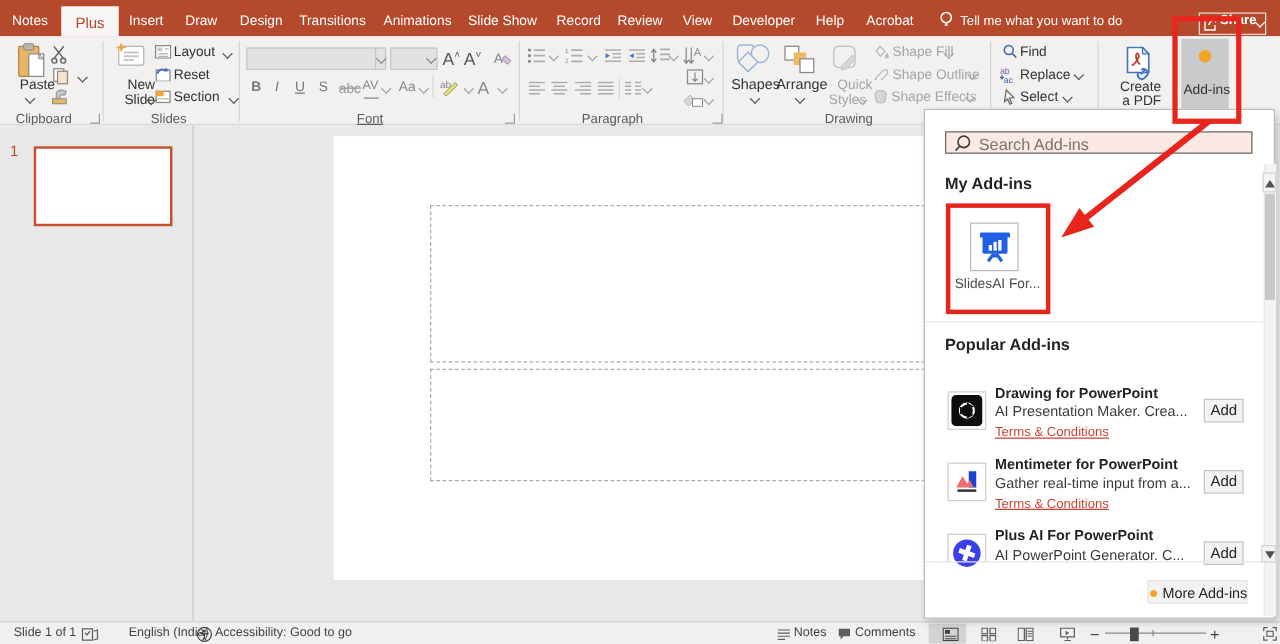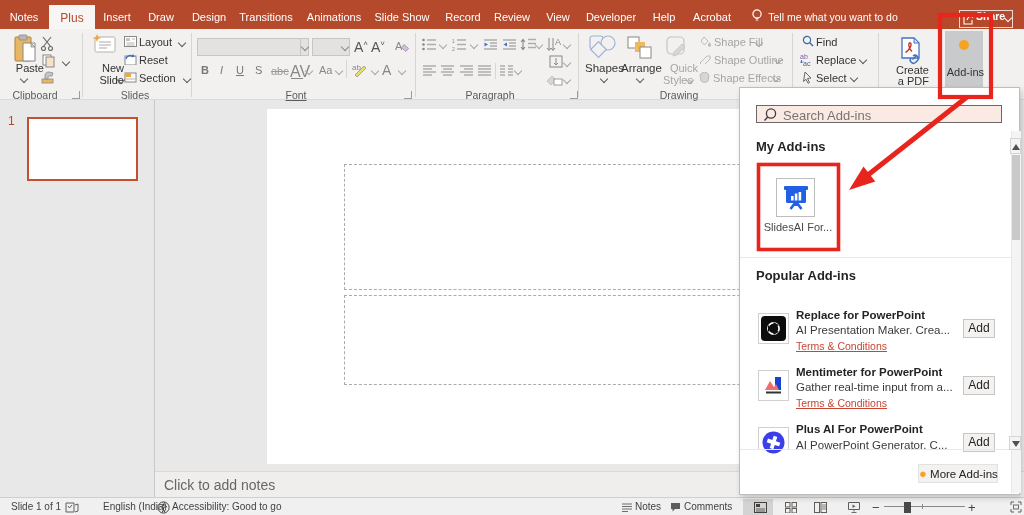--- a/index.html
+++ b/index.html
@@ -176,21 +176,21 @@
     <div class="btxt" style="left:371px;top:10px;font-size:14px;color:#555;">A<sup style="font-size:8px;">˅</sup></div>
     <svg class="abs" style="left:395px;top:11px;" width="14" height="13" viewBox="0 0 14 13">
       <text x="0" y="10" font-size="11" fill="#8A8886" font-family="Liberation Sans">A</text>
       <rect x="7" y="6" width="6" height="4" fill="#D8B9E8" stroke="#8A8886" stroke-width="0.6" transform="rotate(40 10 8)"></rect>
     </svg>
     <div class="btxt" style="left:201px;top:35px;font-weight:bold;color:#777;">B</div>
     <div class="btxt" style="left:220px;top:35px;font-style:italic;color:#777;">I</div>
     <div class="btxt" style="left:236px;top:35px;text-decoration:underline;color:#777;">U</div>
     <div class="btxt" style="left:255px;top:35px;color:#777;">S</div>
     <div class="btxt" style="left:271px;top:36px;text-decoration:line-through;color:#999;font-size:11px;">abc</div>
-    <div class="btxt" style="left:290px;top:34px;color:#888;font-size:16px;">AV</div>
+    <div class="btxt" style="left:290px;top:34px;color:#888;font-size:10px;">AV</div>
     <div class="abs" style="left:291px;top:45px;width:12px;height:4px;border-bottom:1px solid #888;"></div>
     <div class="chev chevg" style="left:306px;top:39px;"></div>
     <div class="btxt" style="left:319px;top:35px;color:#888;">Aa</div>
     <div class="chev chevg" style="left:336px;top:39px;"></div>
     <div class="abs" style="left:346px;top:31px;width:1px;height:18px;background:#D8D6D4;"></div>
     <svg class="abs" style="left:352px;top:33px;" width="17" height="15" viewBox="0 0 17 15">
       <text x="0" y="8" font-size="8" fill="#888" font-family="Liberation Sans">ab</text>
       <path d="M3 13 l9-9 2 2 -9 9 z" fill="#E8E066" stroke="#888" stroke-width="0.7"></path>
     </svg>
     <div class="chev chevg" style="left:372px;top:39px;"></div>
@@ -336,23 +336,20 @@
   <div id="thumbs">
     <div class="abs" style="left:8px;top:14px;font-size:12px;color:#B5492C;">1</div>
     <div id="thumb1"></div>
   </div>
 
   <div id="slide">
     <div class="ph" style="left:77px;top:55px;width:476px;height:126px;"></div>
     <div class="ph" style="left:77px;top:186px;width:476px;height:90px;"></div>
   </div>
 
-  <div id="notesbar">
-      <span>Click to add notes</span>
-    </div>
 
   <div id="statusbar">
     <span class="sbt" style="left:11px;">Slide 1 of 1</span>
     <svg class="abs" style="left:65px;top:4px;" width="14" height="11" viewBox="0 0 14 11">
       <path d="M1 1 h8 v9 h-8 z" fill="none" stroke="#605E5C"></path>
       <path d="M10 3 l3-1 v7 l-3 1" fill="none" stroke="#605E5C"></path>
       <path d="M3 4 l1.5 2 2.5-3" fill="none" stroke="#605E5C"></path>
     </svg>
     <span class="sbt" style="left:91px;padding-left:12px;">English (India)</span>
     <svg class="abs" style="left:157px;top:3px;" width="13" height="13" viewBox="0 0 13 13">
@@ -429,21 +426,21 @@
     <div class="pdiv" style="top:169px;"></div>
     <div class="h1" style="left:16px;top:180px;">Popular Add-ins</div>
 
     <div class="ibox" style="top:225px;">
       <svg class="abs" style="left:2px;top:2px;" width="25" height="25" viewBox="0 0 25 25">
         <rect x="0" y="0" width="25" height="25" rx="4" fill="#0D0D0D"></rect>
         <circle cx="12.5" cy="12.5" r="5.6" fill="none" stroke="#fff" stroke-width="1.7"></circle>
         <path d="M12.5 6.9 L17.3 9.6 M17.3 15.4 L12.5 18.1 M7.7 9.6 L7.7 15.4" stroke="#0D0D0D" stroke-width="1.4"></path>
       </svg>
     </div>
-    <div class="ittl" style="top:221px;">Replace for PowerPoint</div>
+    <div class="ittl" style="top:221px;">Drawing for PowerPoint</div>
     <div class="idesc" style="top:236px;">AI Presentation Maker. Crea...</div>
     <div class="iterms" style="top:252px;">Terms &amp; Conditions</div>
     <div class="addbtn" style="top:231px;">Add</div>
 
     <div class="ibox" style="top:282px;">
       <svg class="abs" style="left:3px;top:3px;" width="23" height="23" viewBox="0 0 23 23">
         <rect x="13" y="3" width="6" height="13" fill="#1A43D2"></rect>
         <path d="M3 16 l5-9 4 6 2-3 3 6 z" fill="#EE6D6D"></path>
         <rect x="4" y="17.5" width="15" height="2" fill="#333"></rect>
       </svg>

